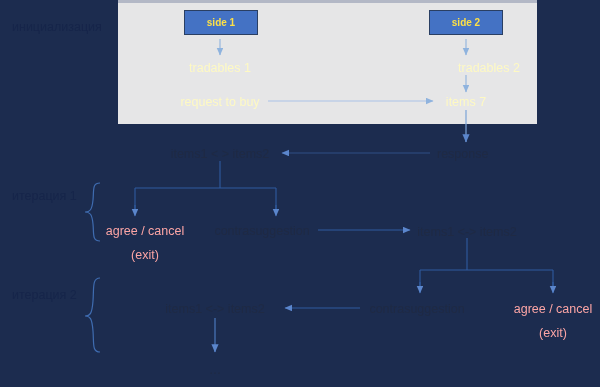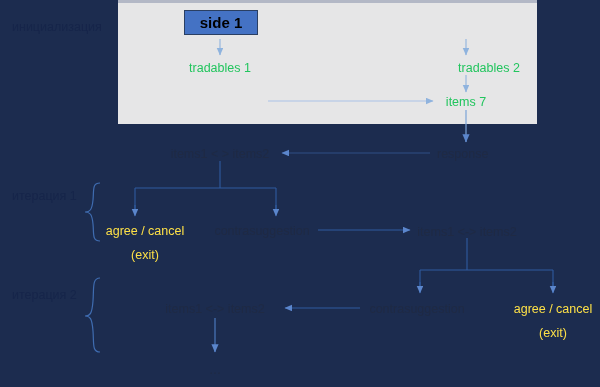--- a/index.html
+++ b/index.html
@@ -23,37 +23,37 @@
     width: 419px;
     height: 124px;
     background: #e6e6e7;
     border-top: 3px solid #b3b8c6;
     box-sizing: border-box;
   }
   .node-box {
     position: absolute;
     background: #4472c4;
     border: 1px solid #2a3f63;
-    color: #000000;
-    font-size: 15px;
+    color: #fde047;
+    font-size: 10px;
     font-weight: bold;
     display: flex;
     align-items: center;
     justify-content: center;
     box-sizing: border-box;
   }
   .lbl {
     position: absolute;
     font-size: 12.5px;
     color: #1f2a44;
     white-space: nowrap;
     line-height: 1;
   }
-  .lbl.on-panel { color: #22c55e; }
-  .lbl.red { color: #fde047; }
+  .lbl.on-panel { color: #fef9c3; }
+  .lbl.red { color: #fca5a5; }
   .lbl.dim { color: #16254a; }
   .lbl.center { transform: translateX(-50%); }
   svg.wires {
     position: absolute;
     left: 0; top: 0;
     width: 600px;
     height: 387px;
     pointer-events: none;
   }
 </style>
@@ -104,27 +104,31 @@
              C94,234 92,241 100,241" stroke="#3f6cb0" stroke-width="1.2" fill="none"></path>
 
     <path d="M100,278 C92,278 94,288 93,301 C92,314 90,316 85,316 C90,316 92,318 93,331
              C94,344 92,352 100,352" stroke="#3f6cb0" stroke-width="1.2" fill="none"></path>
   </svg>
 
   <div class="node-box" style="left:184px; top:10px; width:74px; height:25px;">
     <span>side 1</span>
   </div>
 
+  <div class="node-box" style="left:429px; top:10px; width:74px; height:25px;">
+    <span>side 2</span>
+  </div>
 
   <div class="lbl dim" style="left:12px; top:21px;">инициализация</div>
   <div class="lbl dim" style="left:12px; top:190px;">итерация 1</div>
   <div class="lbl dim" style="left:12px; top:289px;">итерация 2</div>
 
   <div class="lbl on-panel center" style="left:220px; top:62px;">tradables 1</div>
   <div class="lbl on-panel center" style="left:489px; top:62px;">tradables 2</div>
+  <div class="lbl on-panel center" style="left:220px; top:96px;">request to buy</div>
   <div class="lbl on-panel center" style="left:466px; top:96px;">items 7</div>
 
   <div class="lbl" style="left:437px; top:148px;">response</div>
   <div class="lbl center" style="left:220px; top:148px;">items1 &lt; &gt; items2</div>
 
   <div class="lbl red center" style="left:145px; top:225px;">agree / cancel</div>
   <div class="lbl red center" style="left:145px; top:249px;">(exit)</div>
   <div class="lbl center" style="left:262px; top:225px;">contrasuggestion</div>
 
   <div class="lbl center" style="left:467px; top:226px;">items1 &lt;-&gt; items2</div>

